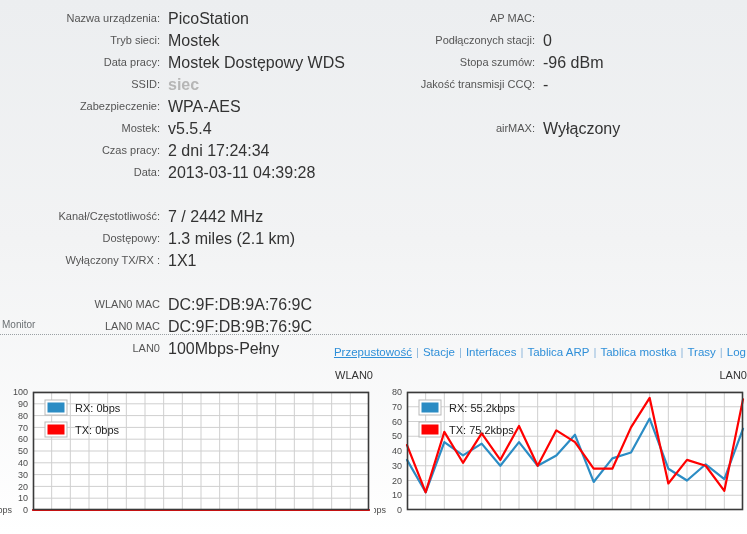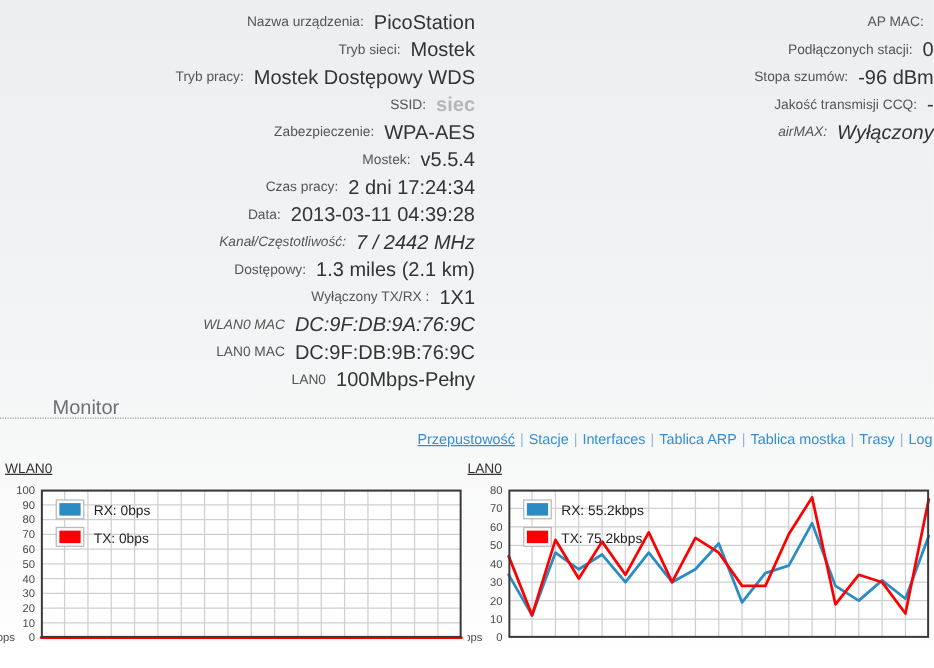--- a/index.html
+++ b/index.html
@@ -28,23 +28,22 @@
     top: 11px;
   }
   #info-col-left  { left: 0;   width: 380px; }
   #info-col-right { left: 380px; width: 367px; }
 
   .info-row {
     display: flex;
     height: 22px;
     align-items: flex-start;
     line-height: 15px;
-    justify-content: flex-end;
-  }
-  .info-row.gap { margin-top: 0; font-style: italic; }
+  }
+  .info-row.gap { margin-top: 22px; }
   .info-label {
     width: 160px;
     text-align: right;
     padding-right: 8px;
     color: #555;
     font-size: 11px;
     white-space: nowrap;
   }
   .info-value {
     color: #333;
@@ -57,28 +56,27 @@
   #info-col-right .info-label { width: 155px; }
 
   
   #monitor-section { position: relative; }
   .section-head {
     position: relative;
     height: 20px;
     padding-left: 2px;
   }
   .section-title {
-    font-size: 16px;
+    font-size: 10px;
     color: #6b7073;
     background: transparent;
     padding-right: 6px;
     position: relative;
     z-index: 2;
     display: inline-block;
-    margin-left: 40px;
   }
   .section-rule {
     position: absolute;
     left: 0;
     right: 0;
     bottom: 3px;
     border-bottom: 1px dotted #9aa0a4;
     z-index: 1;
   }
 
@@ -110,27 +108,26 @@
   }
   .chart-block {
     position: absolute;
     top: 0;
     width: 373px;
   }
   #chart-wlan0 { left: 0; }
   #chart-lan0  { left: 374px; }
 
   .chart-title {
-    text-align: left;
+    text-align: right;
     font-size: 11px;
     color: #333;
     height: 14px;
     line-height: 14px;
     margin-bottom: 4px;
-    text-decoration: underline;
   }
   #chart-wlan0 .chart-title { padding-left: 4px; }
   #chart-lan0  .chart-title { padding-left: 0px; }
 
   .chart-area {
     position: relative;
     height: 140px;
   }
   .chart-svg { display: block; }
 
@@ -157,21 +154,21 @@
   <div class="info-col" id="info-col-left">
       <div class="info-row">
         <div class="info-label">Nazwa urządzenia:</div>
         <div class="info-value">PicoStation</div>
       </div>
       <div class="info-row">
         <div class="info-label">Tryb sieci:</div>
         <div class="info-value">Mostek</div>
       </div>
       <div class="info-row">
-        <div class="info-label">Tryb pracy:</div>
+        <div class="info-label">Data pracy:</div>
         <div class="info-value">Mostek Dostępowy WDS</div>
       </div>
       <div class="info-row">
         <div class="info-label">SSID:</div>
         <div class="info-value muted">siec</div>
       </div>
       <div class="info-row">
         <div class="info-label">Zabezpieczenie:</div>
         <div class="info-value">WPA-AES</div>
       </div>

